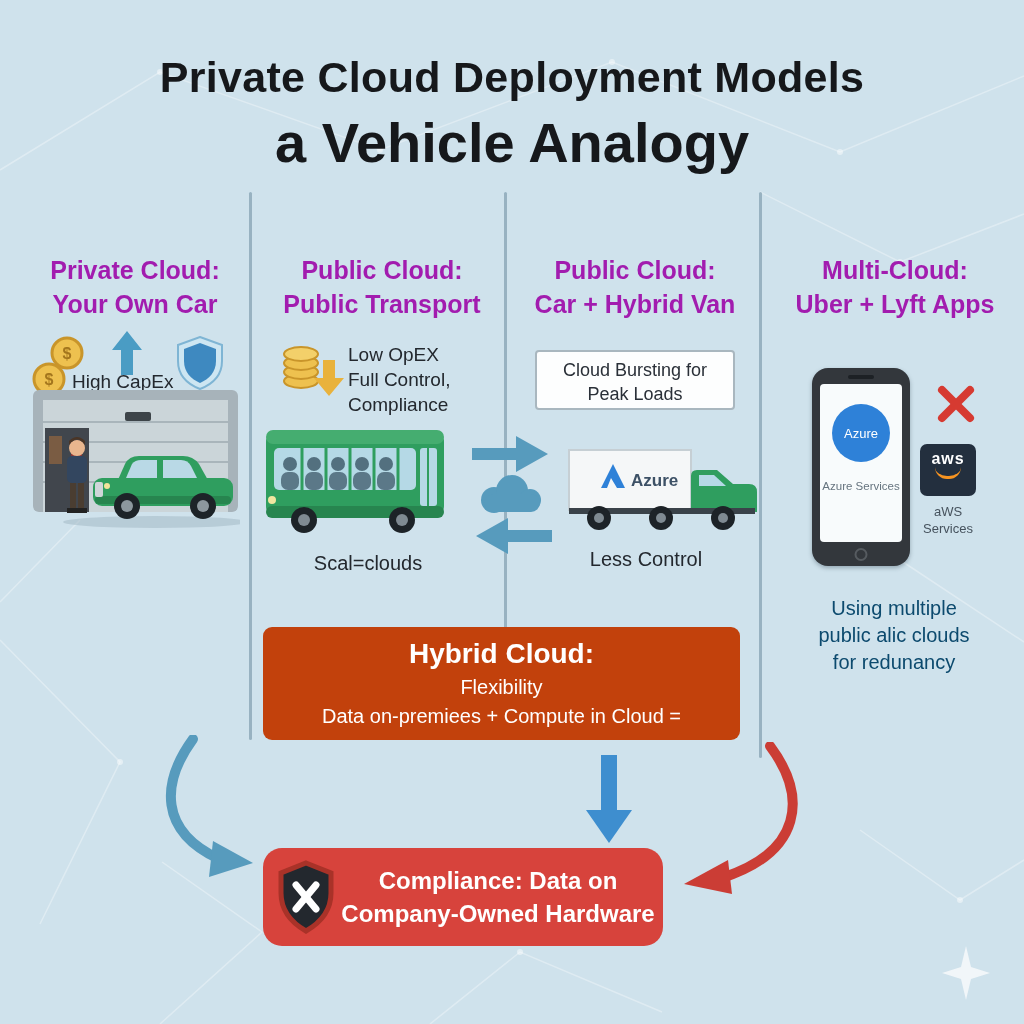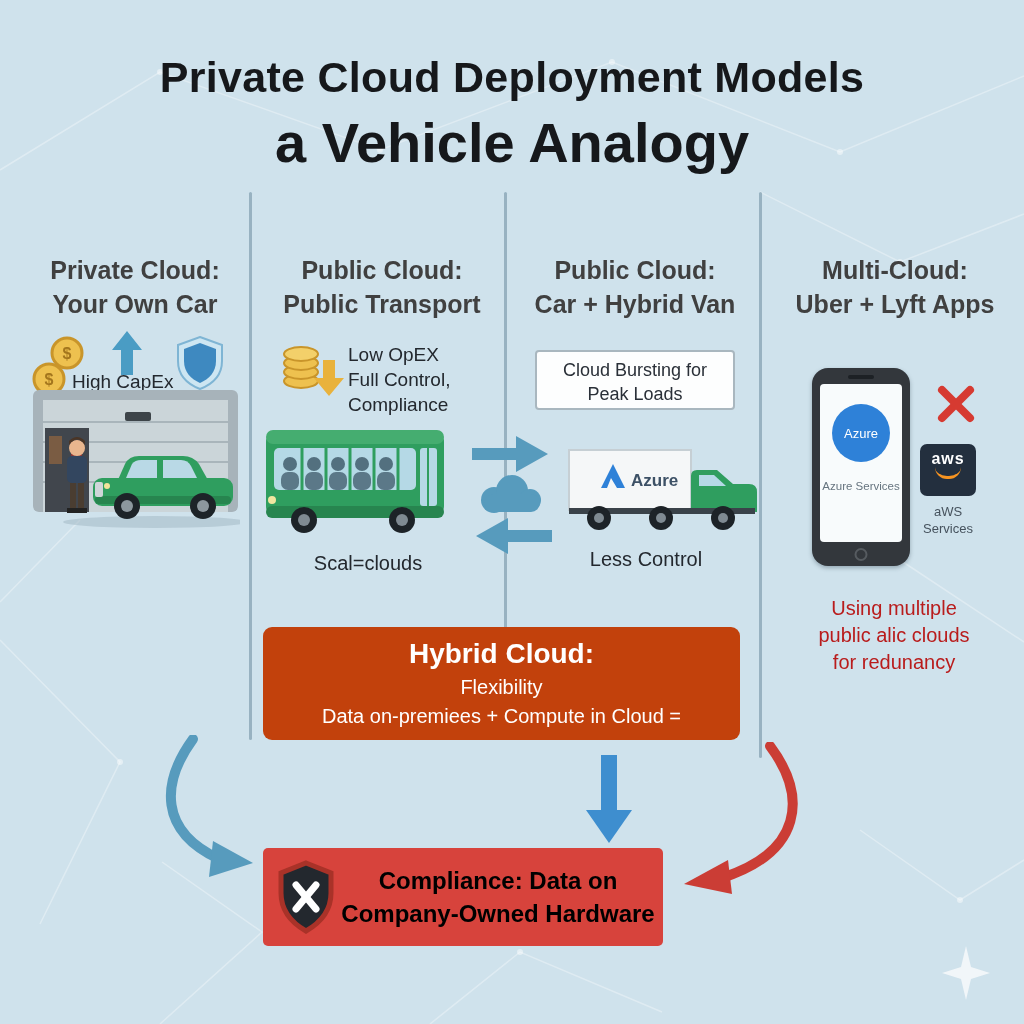--- a/index.html
+++ b/index.html
@@ -10,21 +10,21 @@
 
   
   .title{top:28px;left:0;width:100%;text-align:center;font-weight:bold;color:#16181b;}
   .title .t1{font-size:43px;letter-spacing:.3px;margin-top:25px;}
   .title .t2{font-size:56px;margin-top:8px;}
 
   
   .divider{width:3px;background:#8aa6b6;opacity:.8;border-radius:2px;}
 
   
-  .col-heading{text-align:center;font-weight:bold;font-size:25px;line-height:34px;color:#404040;}
+  .col-heading{text-align:center;font-weight:bold;font-size:25px;line-height:34px;color:#a21caf;}
 
   .body-text{font-size:19px;line-height:25px;color:#23282e;}
   .caption{font-size:20px;color:#23282e;text-align:center;}
 
   
   .callout{background:#fdfefe;border:2px solid #a9b7bf;border-radius:4px;text-align:center;
            font-size:18px;line-height:24px;color:#2a3038;padding-top:6px;box-sizing:border-box;}
 
   
   .phone{background:#33373c;border-radius:16px;box-shadow:0 2px 4px rgba(40,60,75,.35);}
@@ -42,25 +42,25 @@
   .aws-block{background:#232f3e;border-radius:7px;display:flex;flex-direction:column;align-items:center;
              padding-top:7px;box-sizing:border-box;}
   .aws-text{color:#fff;font-weight:bold;font-size:16px;letter-spacing:1px;line-height:16px;}
   .aws-smile{width:26px;height:9px;border-bottom:3px solid #f79421;border-radius:0 0 13px 13px;margin-top:0px;}
   .aws-caption{font-size:13px;line-height:17px;color:#46525d;text-align:center;}
 
   
   .hybrid-banner{background:#c2410c;border-radius:9px;text-align:center;color:#fff;}
   .hybrid-banner .h{font-size:28px;font-weight:bold;margin-top:11px;}
   .hybrid-banner .l{font-size:20px;margin-top:6px;}
-  .compliance-banner{background:#d7433c;border-radius:5px;color:#000000;}
+  .compliance-banner{background:#d7433c;border-radius:19px;color:#ffffff;}
   .compliance-text{position:absolute;left:78px;right:8px;top:16px;text-align:center;font-weight:bold;
                    font-size:24px;line-height:33px;}
 
-  .note{text-align:center;font-size:20px;line-height:27px;color:#b91c1c;}
+  .note{text-align:center;font-size:20px;line-height:27px;color:#0c4a6e;}
 </style>
 </head>
 <body>
 
 <div class="canvas">
 
   <svg class="abs" style="left:0;top:0;" width="1024" height="1024">
     <g stroke="#ffffff" stroke-width="1.5" fill="none" opacity="0.33">
       <polyline points="0,170 160,72 380,150 612,62 840,152 1024,76"></polyline>
       <polyline points="760,192 900,262 1024,214"></polyline>

